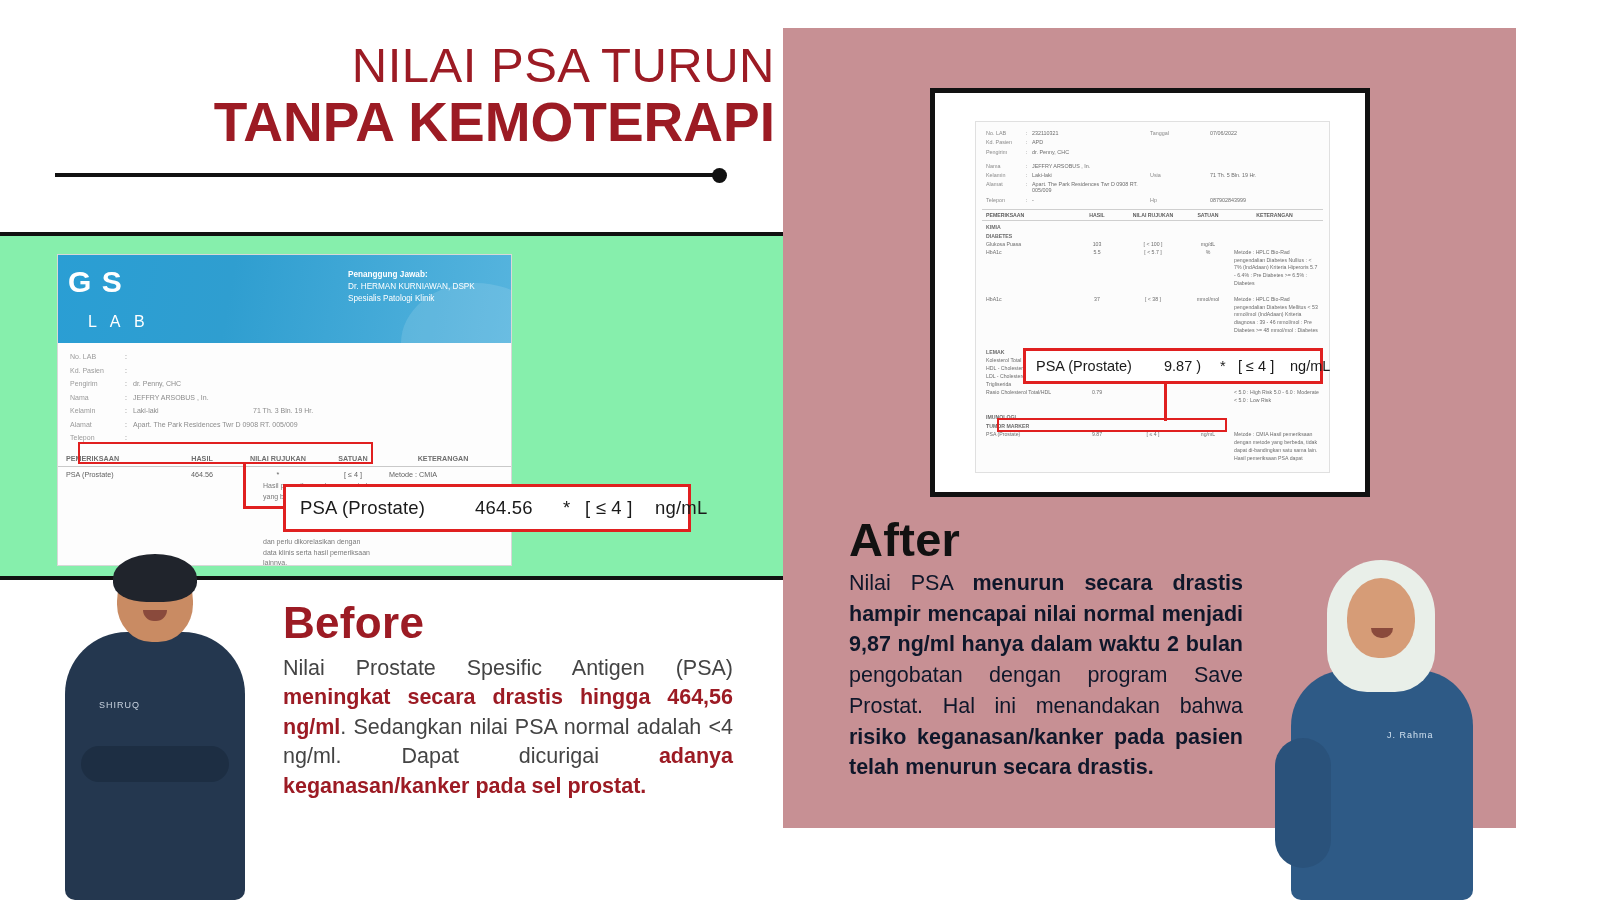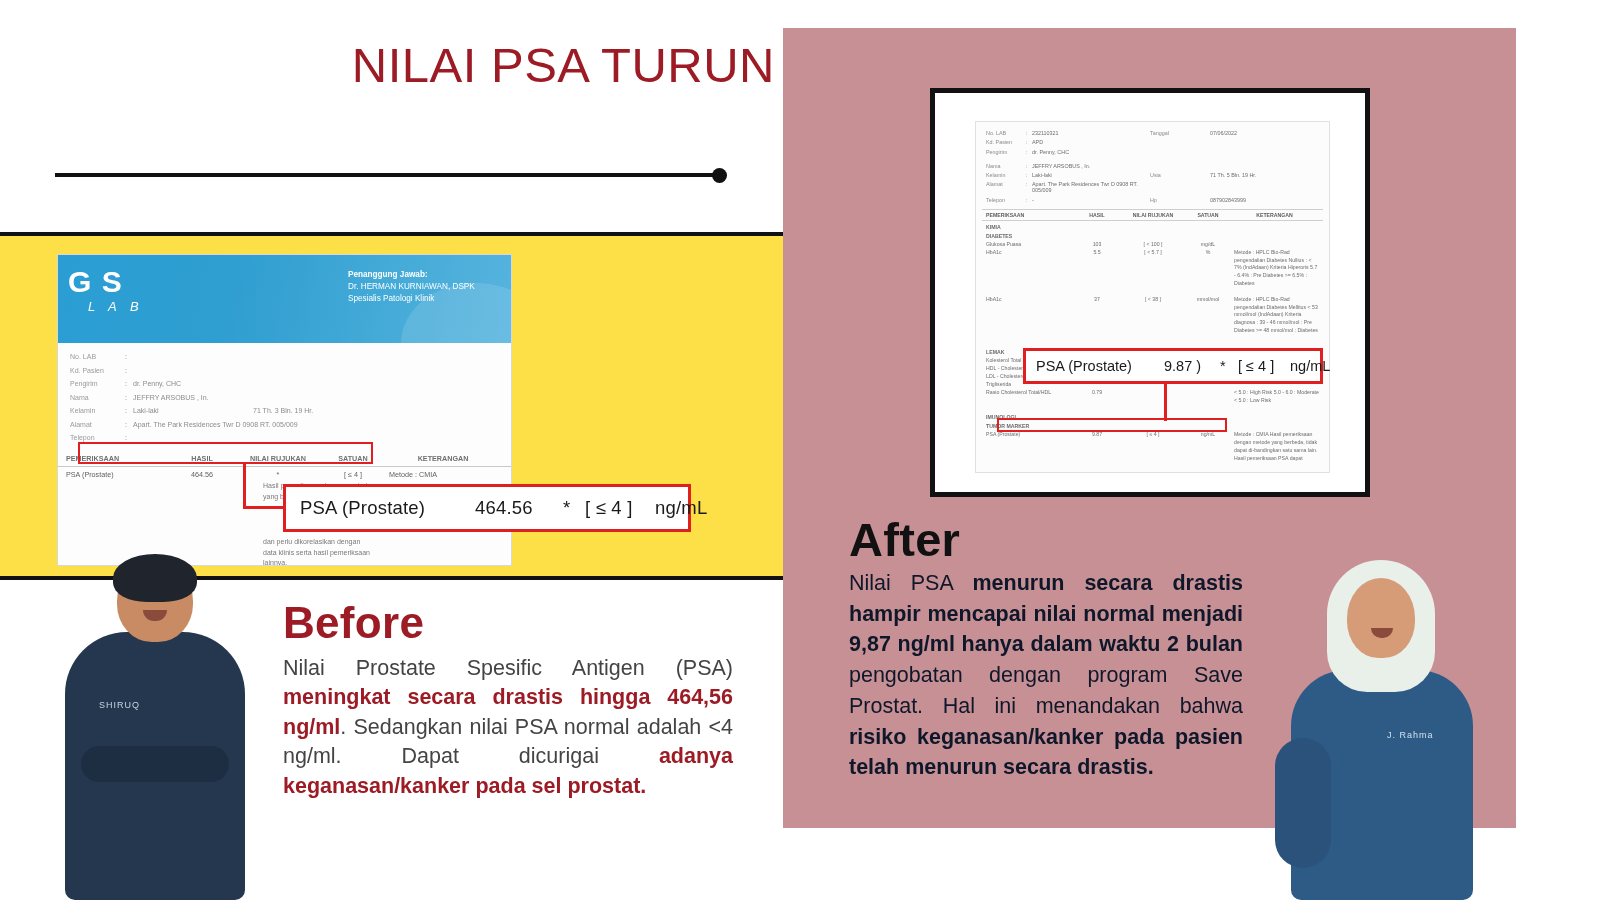--- a/index.html
+++ b/index.html
@@ -64,21 +64,21 @@
 
   
   .before-frame {
     position: absolute;
     left: 0;
     top: 232px;
     width: 824px;
     height: 348px;
     border: 4px solid #111111;
     border-left: none;
-    background: #fde047;
+    background: #86efac;
   }
   .report-left {
     position: absolute;
     left: 57px;
     top: 18px;
     width: 455px;
     height: 312px;
     background: #fdfdfd;
     border: 1px solid #d8d8d8;
     overflow: hidden;
@@ -105,25 +105,24 @@
     top: 12px;
     color: #ffffff;
   }
   .logo-main {
     font-size: 30px;
     font-weight: bold;
     letter-spacing: 1px;
     line-height: 1;
   }
   .logo-sub {
-    font-size: 13px;
+    font-size: 16px;
     letter-spacing: 5px;
     margin-left: 20px;
-    margin-top: 2px;
-    font-style: italic;
+    margin-top: 16px;
   }
   .hdr-col {
     position: absolute;
     top: 14px;
     color: #ffffff;
     font-size: 8.2px;
     line-height: 1.45;
   }
   .hdr-col.c1 { left: 170px; width: 130px; }
   .hdr-col.c2 { left: 290px; width: 160px; }
@@ -497,20 +496,21 @@
     font-size: 9px;
     color: #cfe0ef;
     letter-spacing: 1px;
   }
 </style>
 </head>
 <body>
 
 <div class="headline-wrap">
   <div class="headline-1">NILAI PSA TURUN</div>
+  <div class="headline-2">TANPA KEMOTERAPI</div>
 </div>
 <div class="rule-wrap">
   <div class="rule-line"></div>
   <div class="rule-dot"></div>
 </div>
 
 <div class="before-frame">
   <div class="report-left">
 
     <div class="rep-header">

